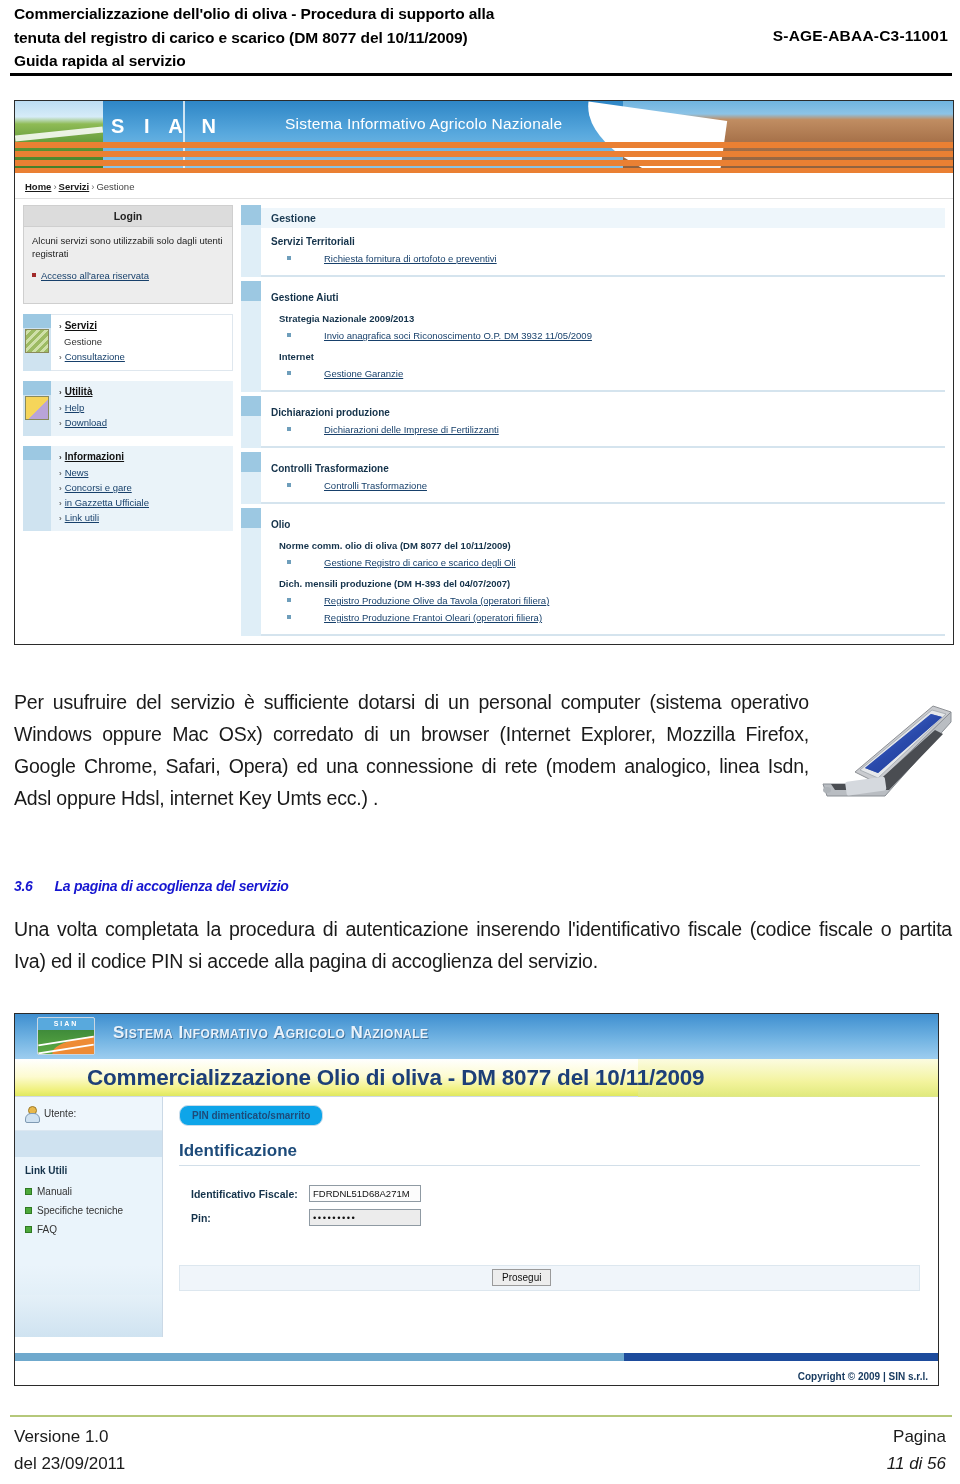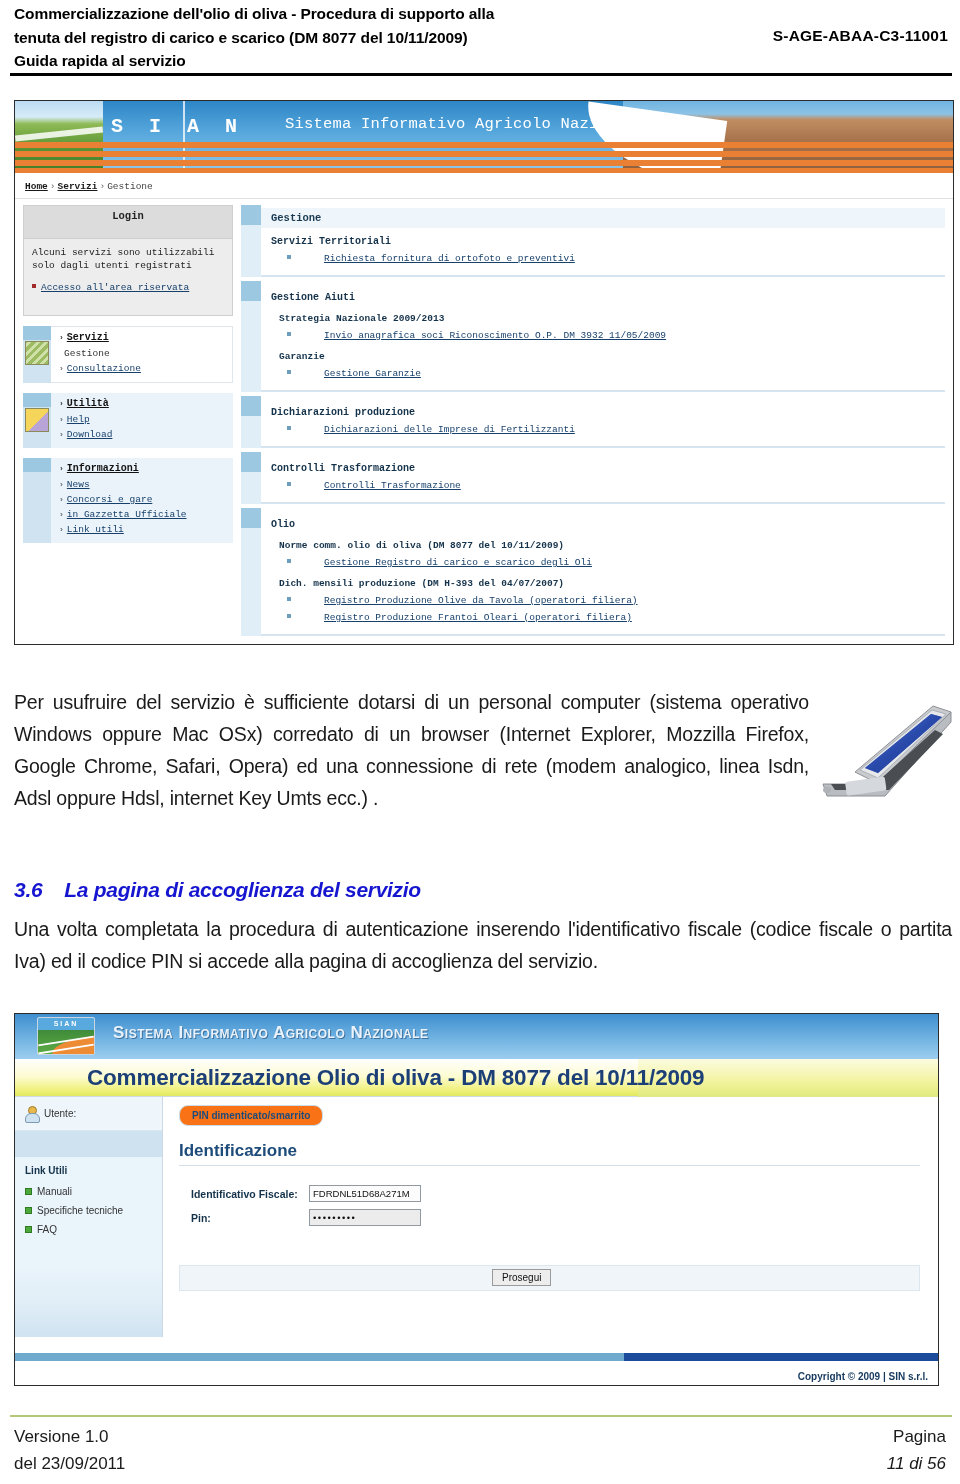--- a/index.html
+++ b/index.html
@@ -32,21 +32,21 @@
   }
   .doc-header-rule {
     position: absolute; left: 10px; top: 73px; width: 942px; height: 3px;
     background: #000;
   }
 
   
   .shot1 {
     position: absolute; left: 14px; top: 100px; width: 940px; height: 545px;
     border: 1.5px solid #2b2b2b;
-    background: #fff; overflow: hidden; font-family: Liberation Mono, monospace;
+    background: #fff; overflow: hidden;
   }
   .sian-banner {
     position: relative; width: 100%; height: 72px;
     background: linear-gradient(to bottom, #2e86c6 0%, #58a8dd 45%, #8fc9ea 100%);
     overflow: hidden;
   }
   .sian-field {
     position: absolute; left: 0; top: 0; width: 88px; height: 72px;
     background: linear-gradient(to bottom,#bcdcf2 0%, #d6ecf8 22%, #8fbb55 32%, #5d9636 62%, #3f7a28 100%);
   }
@@ -98,21 +98,21 @@
   .breadcrumb .cur { color: #444; text-decoration: none; font-weight: normal; }
   .breadcrumb .sep { color: #666; padding: 0 2px; }
 
   .portal-body { display: flex; padding: 6px 8px 0 8px; gap: 8px; }
   .col-left { width: 210px; flex: 0 0 210px; }
   .col-right { flex: 1 1 auto; }
 
   .login-box { border: 1px solid #cfcfcf; background: #ededed; }
   .login-head {
     text-align: center; font-size: 10.5px; font-weight: bold;
-    color: #222; padding: 4px 0 16px 0; background: #dcdcdc;
+    color: #222; padding: 4px 0 4px 0; background: #dcdcdc;
     border-bottom: 1px solid #cfcfcf;
   }
   .login-txt { font-size: 9.5px; color: #222; padding: 7px 8px 4px 8px; line-height: 13px; }
   .login-link { font-size: 9.5px; padding: 6px 8px 22px 8px; }
   .login-link a { color: #17406b; text-decoration: underline; }
   .bullet-red {
     display: inline-block; width: 4px; height: 4px; background: #a12a2a;
     margin-right: 5px; vertical-align: 2px;
   }
 
@@ -176,21 +176,21 @@
     font-size: 19.5px; color: #1a1a1a; line-height: 32px;
     text-align: justify; letter-spacing: -0.2px;
   }
   .laptop {
     position: absolute; left: 815px; top: 700px; width: 140px; height: 110px;
   }
 
   
   .h36 {
     position: absolute; left: 14px; top: 878px; width: 900px;
-    font-size: 21px; font-weight: bold; font-style: italic;
+    font-size: 14px; font-weight: bold; font-style: italic;
     color: #1616d0; letter-spacing: -0.3px;
   }
   .h36 .num { font-style: italic; margin-right: 22px; }
   .para2 {
     position: absolute; left: 14px; top: 913px; width: 938px;
     font-size: 19.5px; color: #1a1a1a; line-height: 32px;
     text-align: justify; letter-spacing: -0.2px;
   }
 
   
@@ -274,21 +274,21 @@
     border: 1px solid #2f7a23; margin-right: 5px; vertical-align: 0px;
   }
   .s2-left-bottom {
     position: absolute; left: 0; right: 0; bottom: 0; height: 42px;
     background: linear-gradient(to bottom,#e4f0f8 0%, #cfe3f1 100%);
   }
   .s2-right { flex: 1 1 auto; position: relative; background: #fff; padding: 0; }
   .pin-btn {
     position: absolute; left: 16px; top: 8px;
     font-size: 10px; font-weight: bold; color: #1d4b7a;
-    background: #f97316; border: 1px solid #cadcea; border-radius: 9px;
+    background: #0ea5e9; border: 1px solid #cadcea; border-radius: 9px;
     padding: 4px 12px;
   }
   .ident-title {
     position: absolute; left: 16px; top: 44px;
     font-size: 17px; font-weight: bold; color: #1d4b7a;
   }
   .ident-rule {
     position: absolute; left: 16px; top: 68px; right: 18px; height: 1px;
     background: #d2dfe9;
   }
@@ -458,21 +458,21 @@
 
         <div class="panel">
           <div class="panel-side"></div>
           <div class="panel-stripe"></div>
           <div class="panel-inner">
             <div class="panel-h2">Gestione Aiuti</div>
             <div class="panel-h3">Strategia Nazionale 2009/2013</div>
             <div class="panel-link">
               <span class="bullet-blue"></span><a href="#">Invio anagrafica soci Riconoscimento O.P. DM 3932 11/05/2009</a>
             </div>
-            <div class="panel-h3">Garanzie</div>
+            <div class="panel-h3">Internet</div>
             <div class="panel-link">
               <span class="bullet-blue"></span><a href="#">Gestione Garanzie</a>
             </div>
           </div>
         </div>
 
         <div class="panel">
           <div class="panel-side"></div>
           <div class="panel-stripe"></div>
           <div class="panel-inner">

